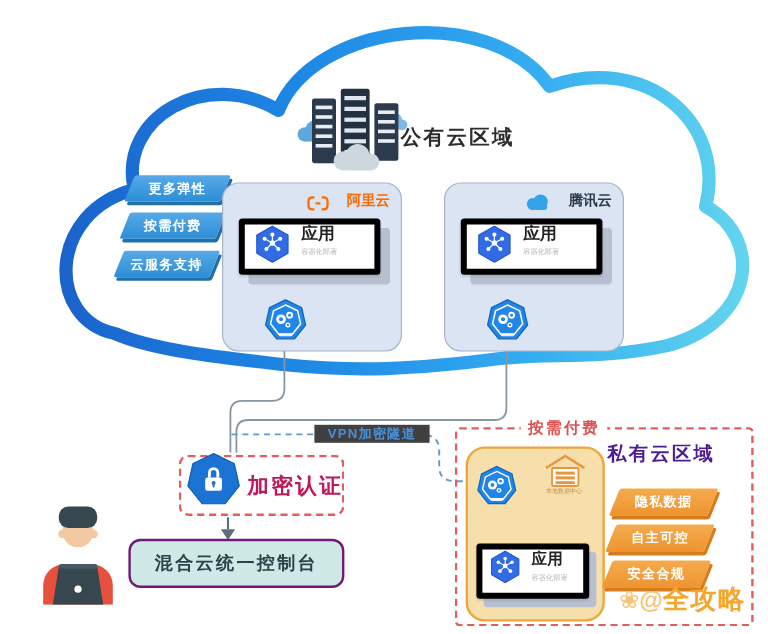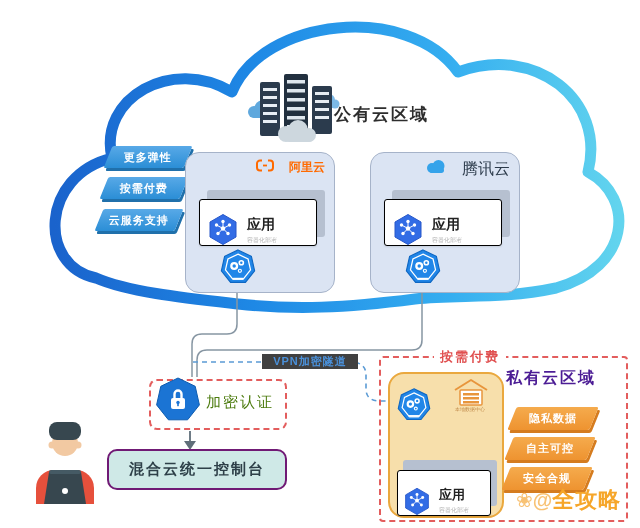--- a/index.html
+++ b/index.html
@@ -10,38 +10,38 @@
 
   
   .tag{position:absolute;width:80px;height:22px;transform:skewX(-22deg);
        display:flex;align-items:center;justify-content:center;border-radius:2px;}
   .tag span{transform:skewX(22deg);color:#fff;font-size:11px;font-weight:bold;letter-spacing:1px;}
   .tag-b{background:linear-gradient(180deg,#58a9e7,#2b8ed6);box-shadow:3px 3px 0 #2070ab;}
   .tag-o{width:82px;height:23px;background:linear-gradient(180deg,#f5ab4d,#ee9330);box-shadow:3px 3px 0 #d57c1f;}
 
   .panel{position:absolute;width:148px;height:139px;background:#dbe4f3;
          border:1px solid #a6b3c9;border-radius:14px;}
-  .logo-row{position:absolute;top:6px;right:9px;display:flex;align-items:flex-start;gap:15px;}
+  .logo-row{position:absolute;top:6px;right:9px;display:flex;align-items:flex-end;gap:15px;}
   .logo-ali{color:#ff6a00;font-size:12px;font-weight:bold;}
-  .logo-tc{color:#2b3a4a;font-size:16px;font-weight:normal;}
-
-  .card{position:absolute;width:118px;height:47px;background:#fff;border:1px solid #000000;
-        border-radius:3px;display:flex;align-items:flex-end;padding-left:7px;box-sizing:border-box;
-        box-shadow:0 1px 2px rgba(0,0,0,.10);margin-top:17px;}
+  .logo-tc{color:#2b3a4a;font-size:12px;font-weight:bold;}
+
+  .card{position:absolute;width:118px;height:47px;background:#fff;border:5px solid #000000;
+        border-radius:3px;display:flex;align-items:flex-start;padding-left:7px;box-sizing:border-box;
+        box-shadow:0 1px 2px rgba(0,0,0,.10);}
   .card-sm{width:94px;height:46px;padding-left:5px;}
   .card-shadow{position:absolute;background:#b6c0d0;border-radius:3px;}
   .app-txt{margin-left:8px;}
   .app-title{font-size:14px;font-weight:bold;color:#222;line-height:15px;}
   .app-sub{font-size:6px;color:#b3b3b3;margin-top:4px;white-space:nowrap;}
 
   .vpn-label{position:absolute;left:262px;top:354px;width:96px;text-align:center;background:#404040;
              font-size:11px;font-weight:bold;color:#4a90d9;letter-spacing:1px;}
   .lock-box{position:absolute;left:149px;top:379px;width:138px;height:51px;
             border:2px dashed #e35d5d;border-radius:8px;box-sizing:border-box;}
-  .auth-label{position:absolute;left:206px;top:393px;font-size:15px;font-weight:normal;color:#4d7c0f;letter-spacing:2px;}
+  .auth-label{position:absolute;left:206px;top:393px;font-size:18px;font-weight:bold;color:#be185d;letter-spacing:2px;}
   .console{position:absolute;left:107px;top:449px;width:180px;height:41px;background:#cfe9e7;
            border:2px solid #701a75;border-radius:10px;box-sizing:border-box;
            display:flex;align-items:center;justify-content:center;
            font-size:15px;font-weight:bold;color:#2e4049;letter-spacing:2px;}
 
   .private-box{position:absolute;left:379px;top:356px;width:249px;height:166px;
                border:2px dashed #e35d5d;border-radius:4px;box-sizing:border-box;}
   .isolation-label{position:absolute;left:434px;top:348px;background:#fff;padding:0 6px;
                    font-size:13px;font-weight:bold;color:#e04f4f;letter-spacing:2px;}
   .private-label{position:absolute;left:506px;top:368px;font-size:16px;font-weight:bold;

